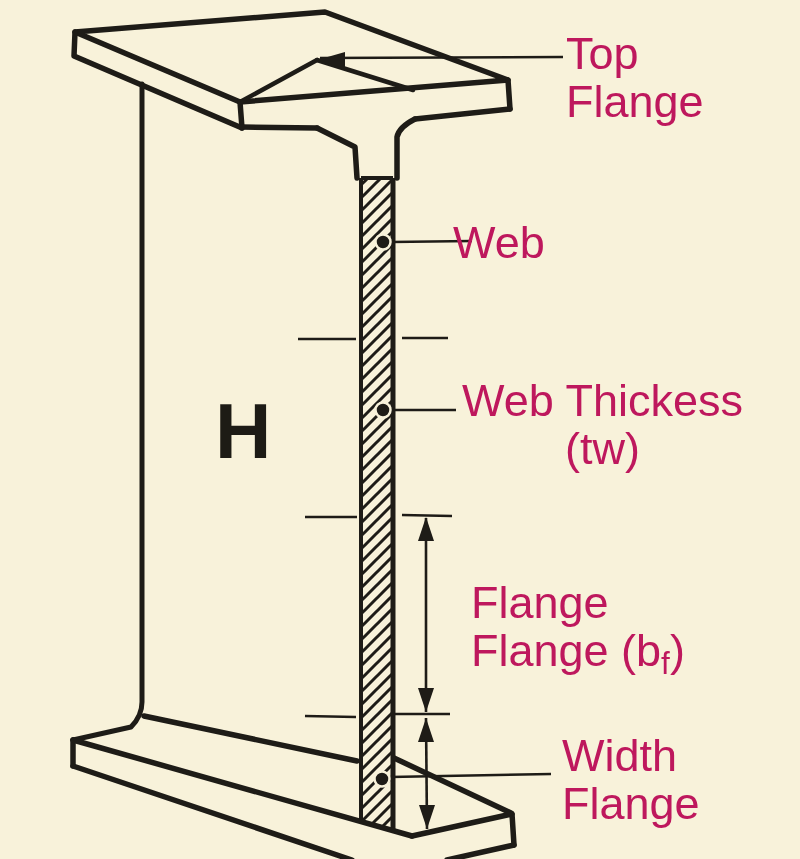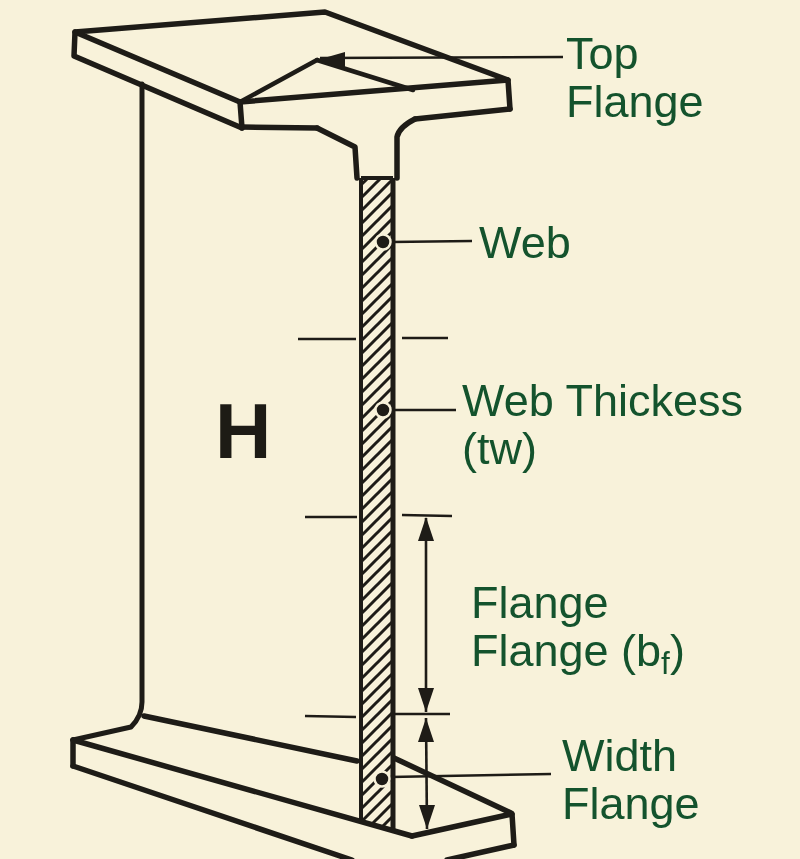--- a/index.html
+++ b/index.html
@@ -7,27 +7,27 @@
     width:800px;height:859px;
     background:#f8f2da;
     overflow:hidden;
     font-family:"Liberation Sans", sans-serif;
     position:relative;
   }
   .figure{position:absolute;inset:0;}
   svg{position:absolute;left:0;top:0;}
   .label{
     position:absolute;
-    color:#14532d;
+    color:#be185d;
     font-size:45px;
     line-height:48px;
     letter-spacing:0px;
     white-space:nowrap;
   }
-  .label .indent{}
+  .label .indent{margin-left:103px;}
   .hlabel{
     position:absolute;
     color:#1d1b15;
     font-size:78px;
     font-weight:bold;
   }
   .subf{
     font-size:0.7em;
     vertical-align:-0.25em;
   }
@@ -118,21 +118,21 @@
       <polygon points="426,718 418,742 434,742" fill="#1e1c17"></polygon>
       <polygon points="427,829 419,805 435,805" fill="#1e1c17"></polygon>
     </g>
   </svg>
 
   <div class="label" style="left:566px; top:30px;">
     <div>Top</div>
     <div>Flange</div>
   </div>
 
-  <div class="label" style="left:479px; top:219px;">
+  <div class="label" style="left:453px; top:219px;">
     <div>Web</div>
   </div>
 
   <div class="label" style="left:462px; top:377px;">
     <div>Web Thickess</div>
     <div class="indent">(tw)</div>
   </div>
 
   <div class="label" style="left:471px; top:579px;">
     <div>Flange</div>

